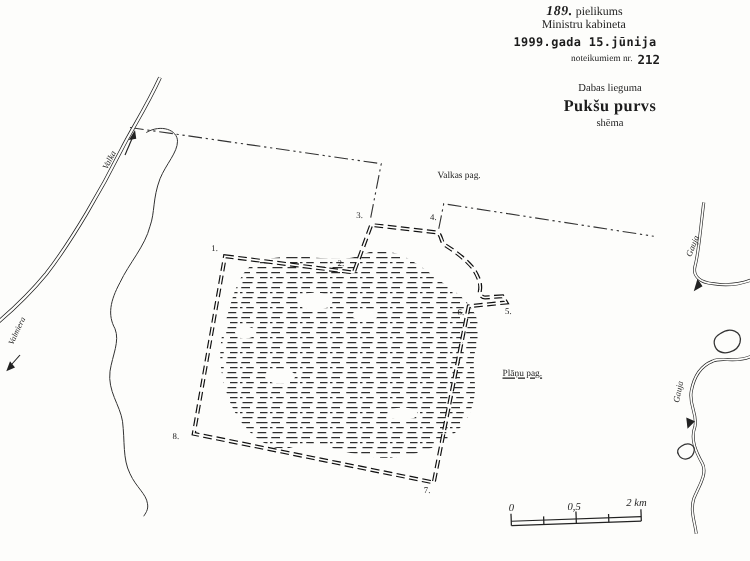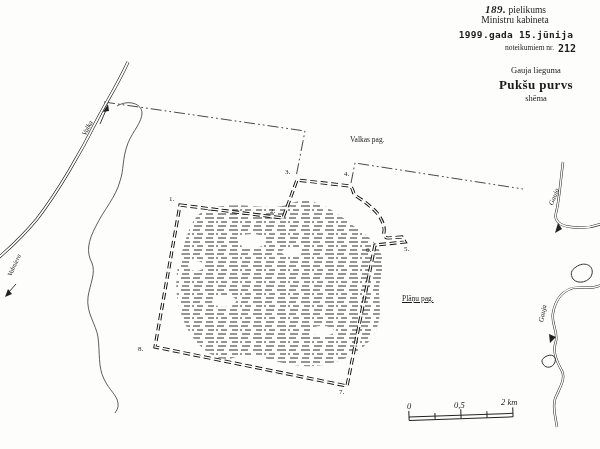--- a/index.html
+++ b/index.html
@@ -4,21 +4,21 @@
 <style>
   html,body{margin:0;padding:0;}
   body{
     width:600px;height:449px;position:relative;overflow:hidden;
     background:#fdfdfb;
     font-family:"Liberation Serif", serif;
     color:#1c1c1c;
   }
   .abs{position:absolute;white-space:nowrap;}
   
-  .hdr-line{position:absolute;text-align:center;margin-left:48px;}
+  .hdr-line{position:absolute;text-align:center;}
   .annex{top:3px;left:415px;width:105px;font-size:9.5px;}
   .annex .hand{font-style:italic;font-weight:bold;font-size:11px;letter-spacing:.5px;}
   .cabinet{top:15px;left:403px;width:128px;font-size:9.5px;}
   .dateline{
     top:29px;left:404px;width:128px;
     font-family:"DejaVu Sans Mono", monospace;
     font-size:9.5px;font-weight:bold;letter-spacing:.3px;
   }
   .regline{top:41px;left:414px;width:112px;text-align:right;font-size:7.5px;}
   .regline .regno{
@@ -128,21 +128,21 @@
 <div class="hdr-line annex">
   <span class="hand">189.</span>
   <span>pielikums</span>
 </div>
 <div class="hdr-line cabinet">Ministru kabineta</div>
 <div class="hdr-line dateline">1999.gada 15.jūnija</div>
 <div class="hdr-line regline">
   <span>noteikumiem nr.</span>
   <span class="regno">212</span>
 </div>
-<div class="hdr-line category">Gauja lieguma</div>
+<div class="hdr-line category">Dabas lieguma</div>
 <div class="hdr-line maptitle">Pukšu purvs</div>
 <div class="hdr-line doctype">shēma</div>
 
 <span class="abs parish valkas">Valkas pag.</span>
 <span class="abs parish planu">Plāņu pag.</span>
 
 <span class="abs riverlabel road-name">Valka</span>
 <span class="abs riverlabel road-dir">Valmiera</span>
 <span class="abs riverlabel gauja-up">Gauja</span>
 <span class="abs riverlabel gauja-low">Gauja</span>

